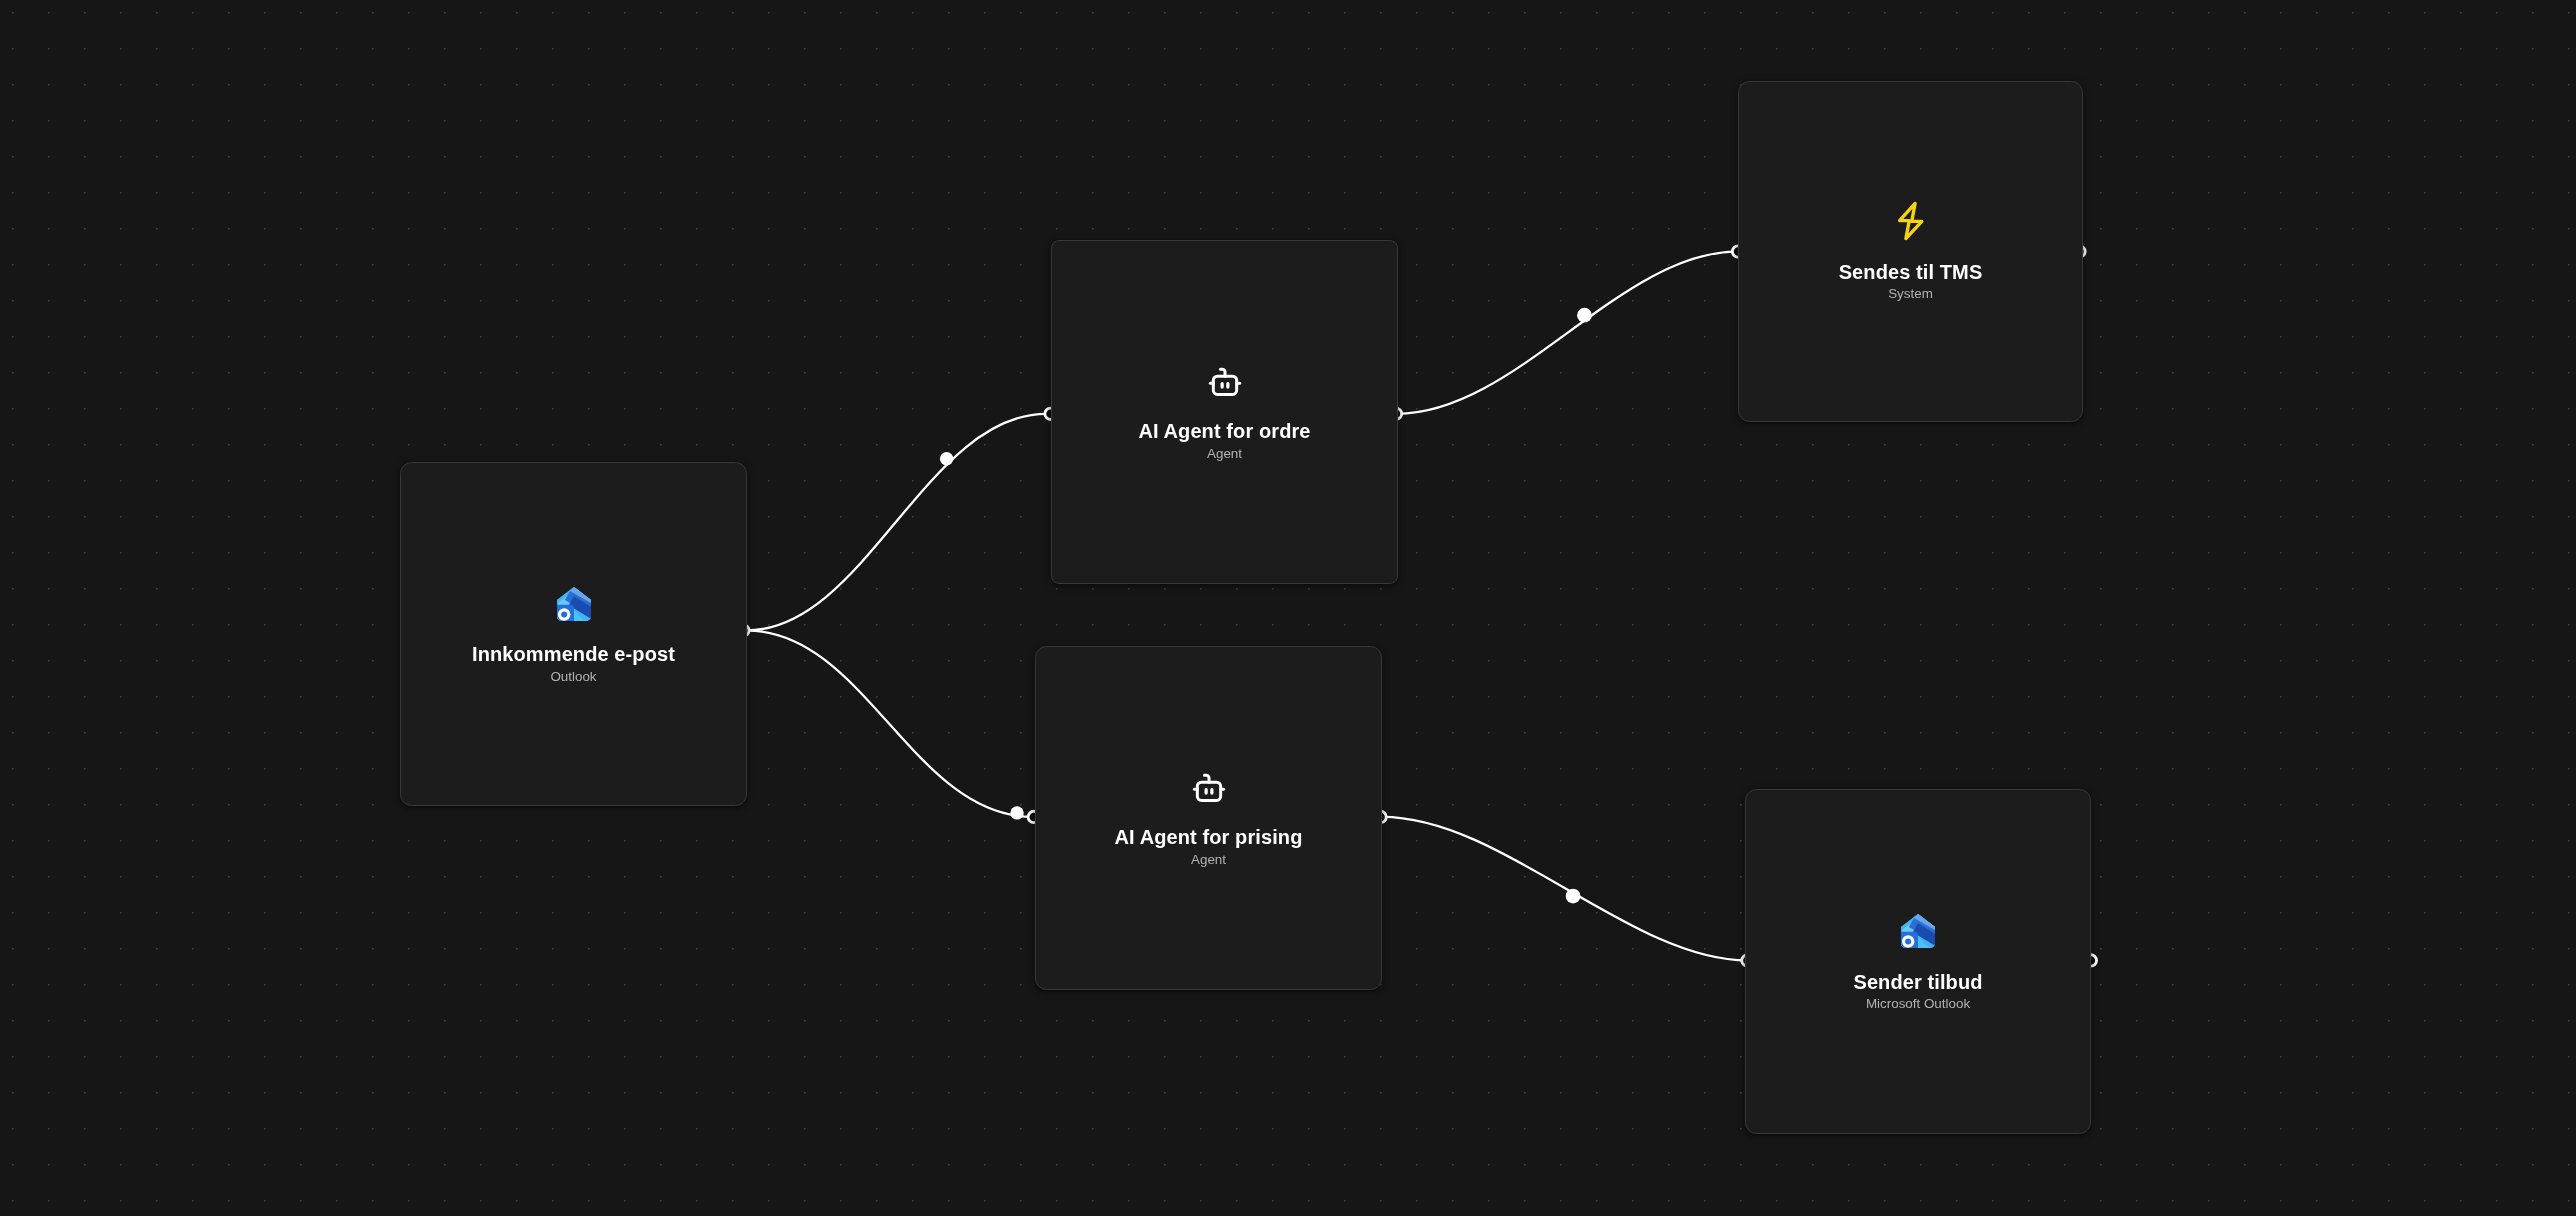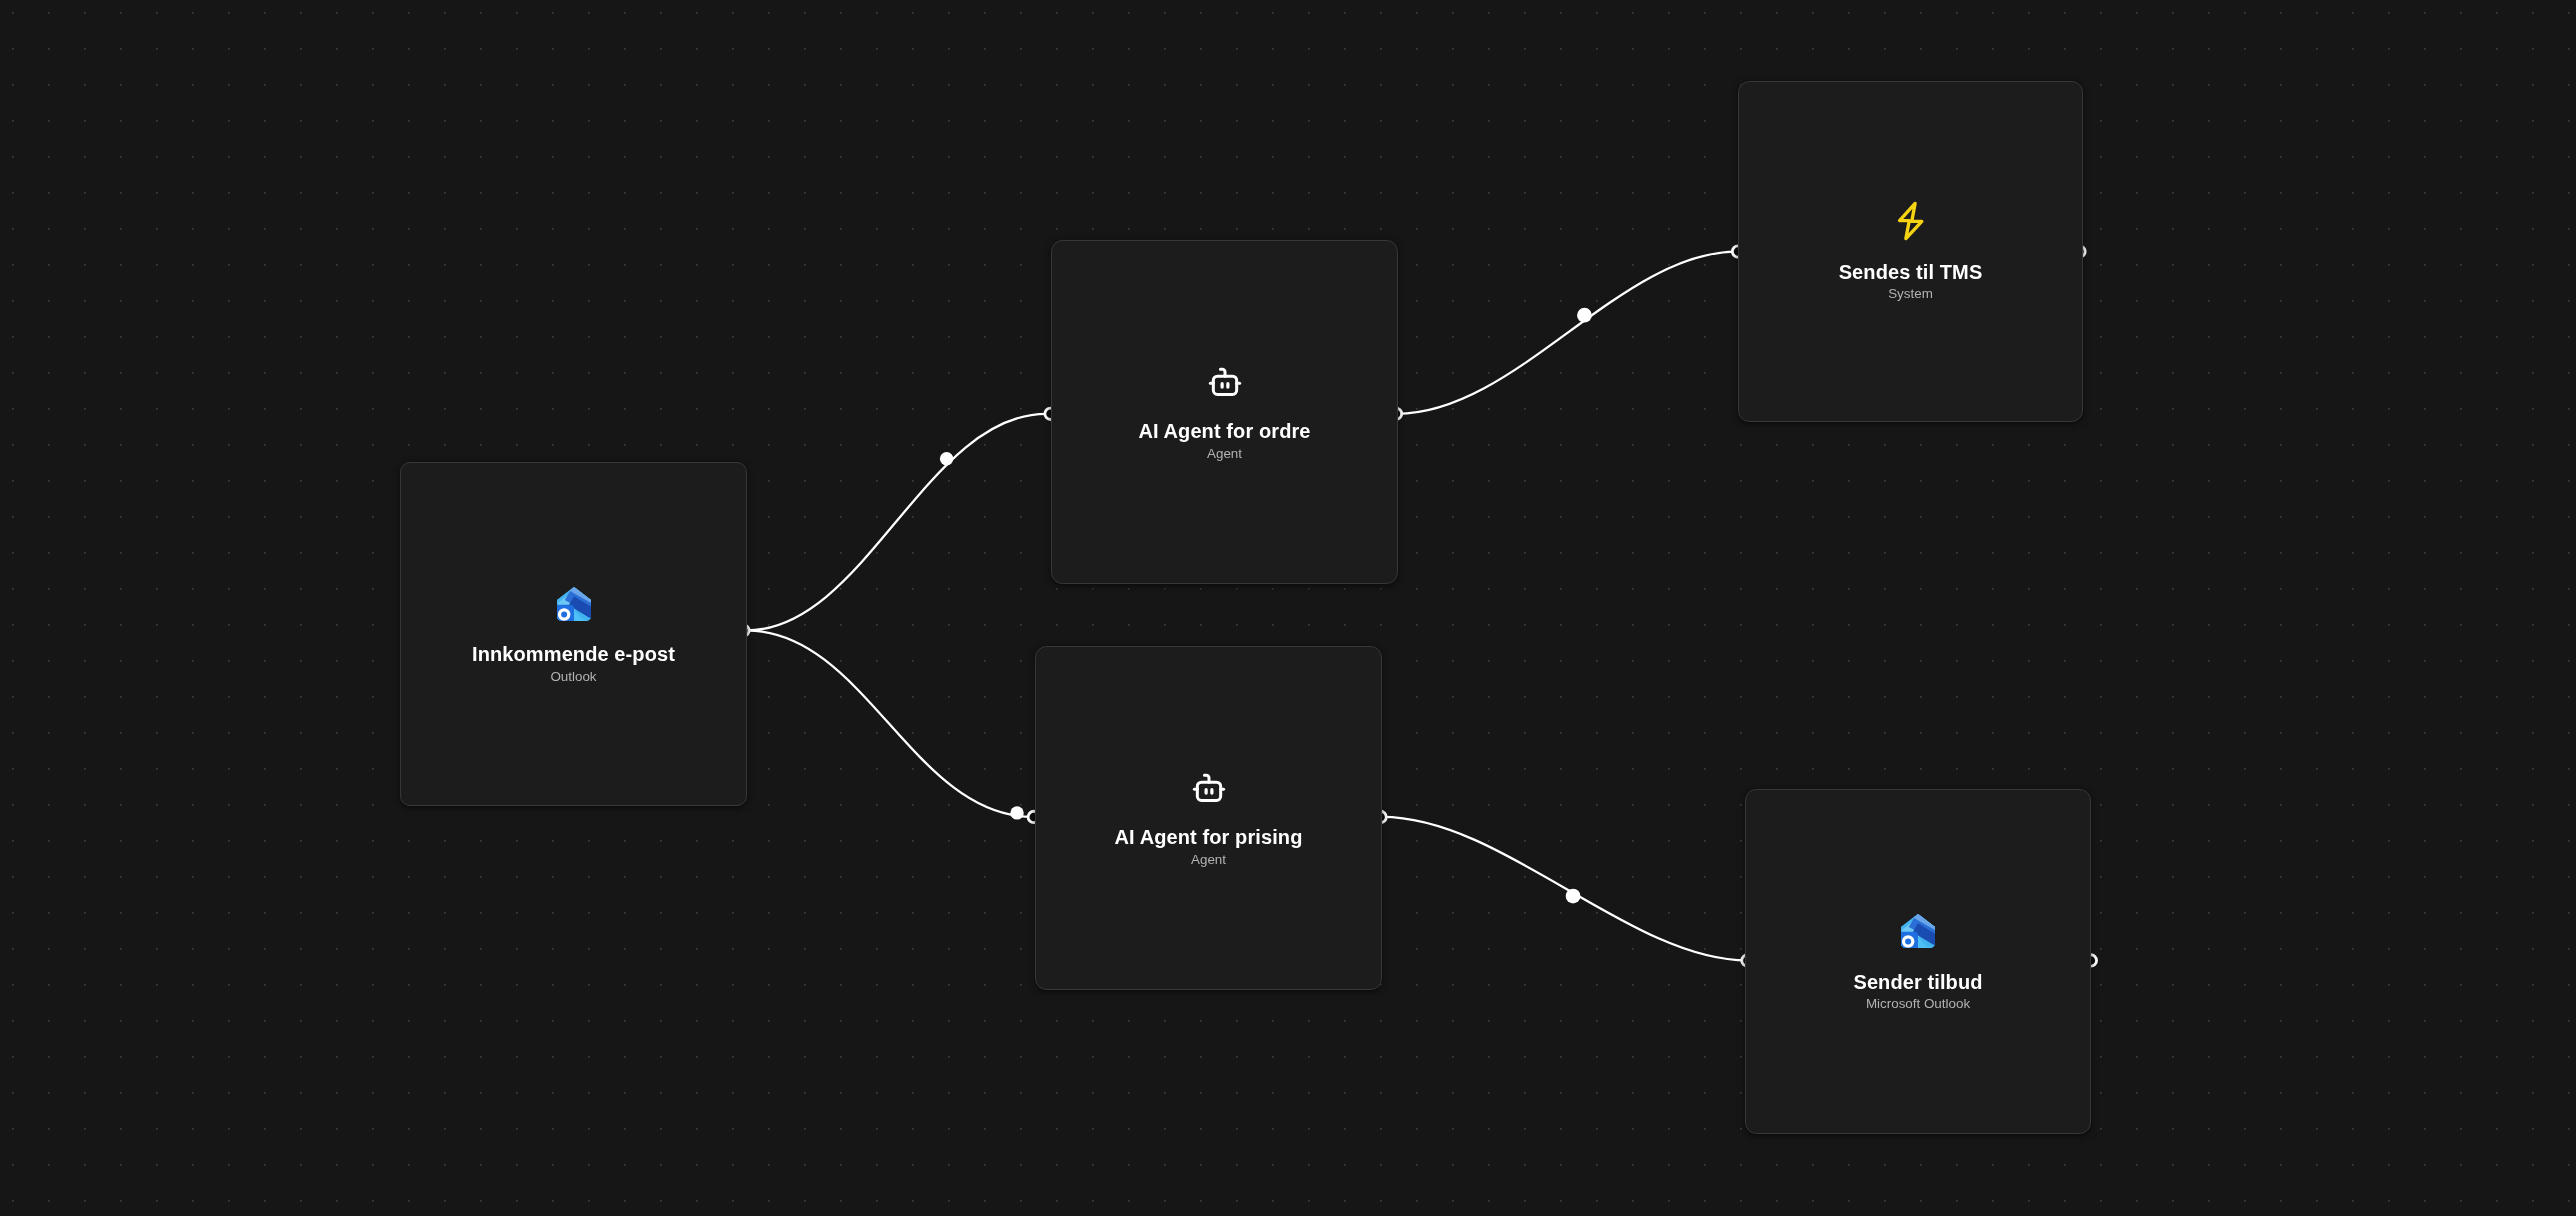--- a/index.html
+++ b/index.html
@@ -75,22 +75,22 @@
   }
   .node-subtitle {
     color: #b2b2b2;
     font-size: 13.4px;
     font-weight: normal;
     line-height: 17.4px;
     text-align: center;
   }
 
   
-  #node-trigger      { left: 400px;  top: 462px;  width: 347px; height: 344px; border-radius: 10px; }
-  #node-agent-ordre  { left: 1051px; top: 240px;  width: 347px; height: 344px; }
+  #node-trigger      { left: 400px;  top: 462px;  width: 347px; height: 344px; }
+  #node-agent-ordre  { left: 1051px; top: 240px;  width: 347px; height: 344px; border-radius: 8px; }
   #node-agent-pris   { left: 1035px; top: 646px;  width: 347px; height: 344px; }
   #node-tms          { left: 1738px; top: 81px;  width: 345px; height: 341px; }
   #node-outlook      { left: 1745px; top: 789px; width: 346px; height: 345px; }
 
   
   .icon-svg { display: block; }
 </style>
 </head>
 <body>
 

